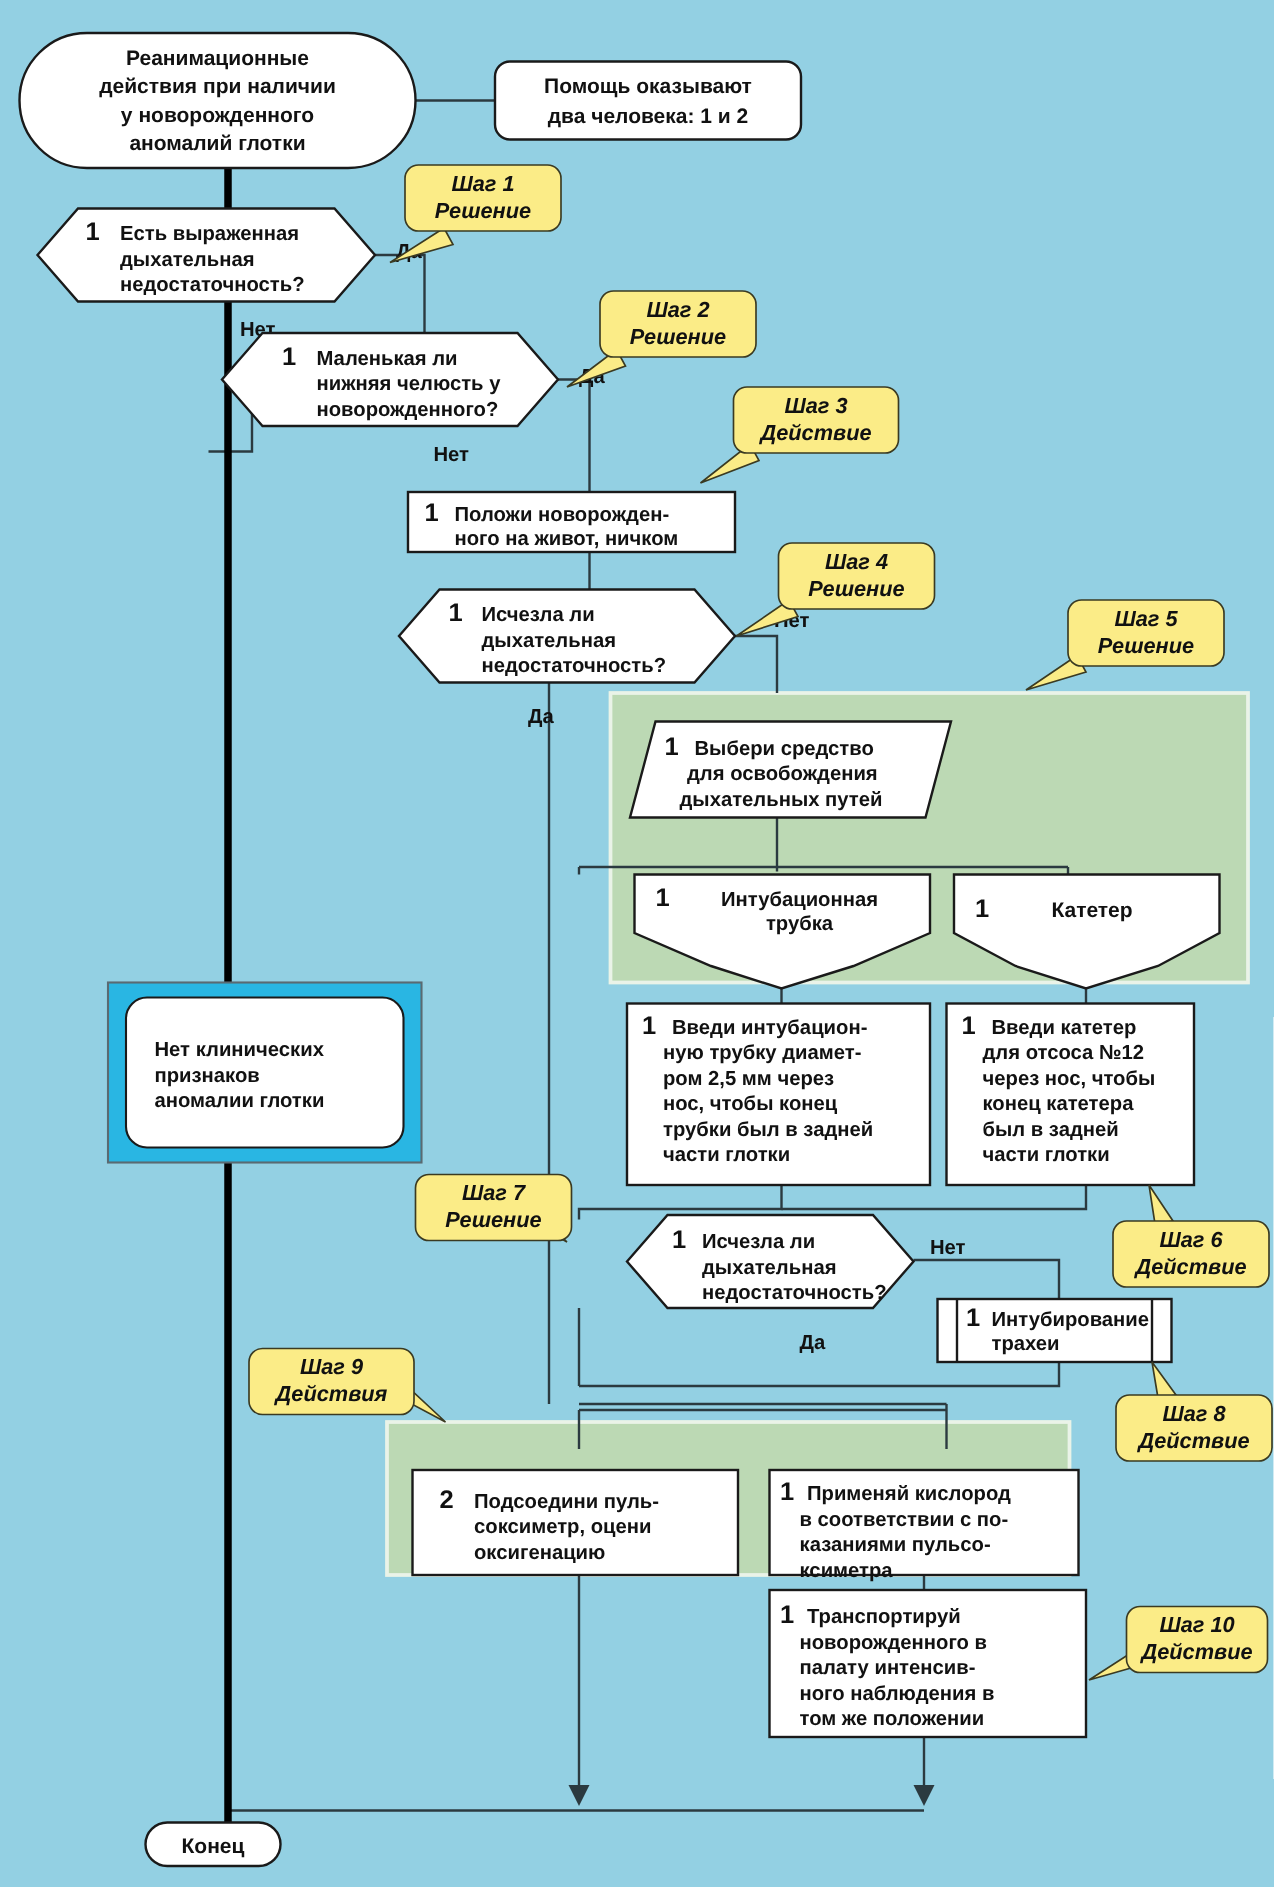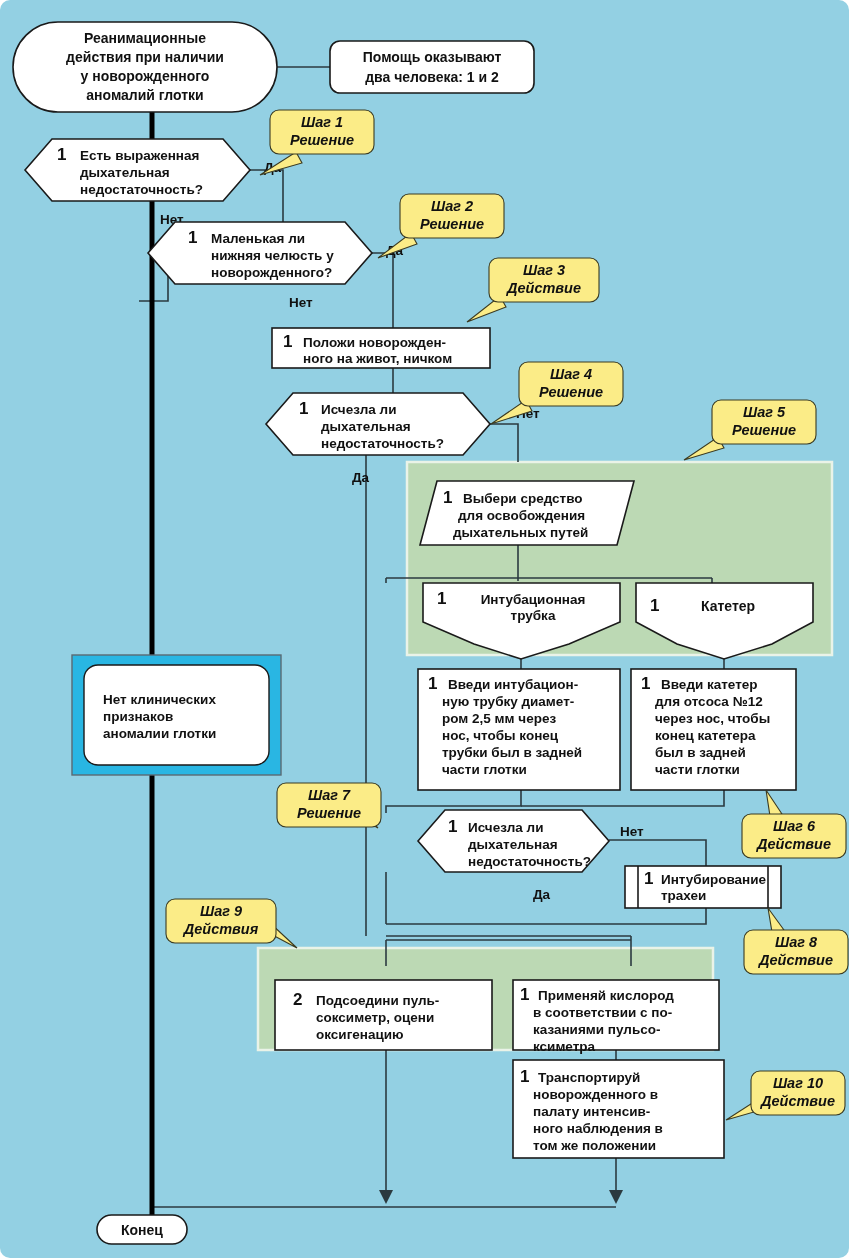--- a/index.html
+++ b/index.html
@@ -1,17 +1,17 @@
 <!DOCTYPE html>
 <html><head>
 <meta charset="utf-8">
 <style>
   html,body{margin:0;padding:0;background:#ffffff;}
   body{font-family:"Liberation Sans",sans-serif;}
-  #stage{position:relative;width:849px;height:1258px;overflow:hidden;background:#93d0e3;border-radius:10px;}
+  #stage{position:relative;width:849px;height:1258px;overflow:hidden;background:#93d0e3;}
   svg{position:absolute;left:0;top:0;}
   .node-text{font-family:"Liberation Sans",sans-serif;font-weight:bold;fill:#111111;}
   .t13{font-size:13.5px;}
   .t14{font-size:14px;}
   .num{font-family:"Liberation Sans",sans-serif;font-weight:bold;fill:#111111;font-size:17px;}
   .yn{font-family:"Liberation Sans",sans-serif;font-weight:bold;fill:#111111;font-size:13.5px;}
   .callout-text{font-family:"Liberation Sans",sans-serif;font-weight:bold;font-style:italic;fill:#111111;font-size:14.5px;}
   .wht{fill:#ffffff;stroke:#1a1a1a;stroke-width:1.6;}
   .conn{stroke:#2b3a40;stroke-width:1.6;fill:none;}
   .spine{stroke:#000000;stroke-width:5;fill:none;}

